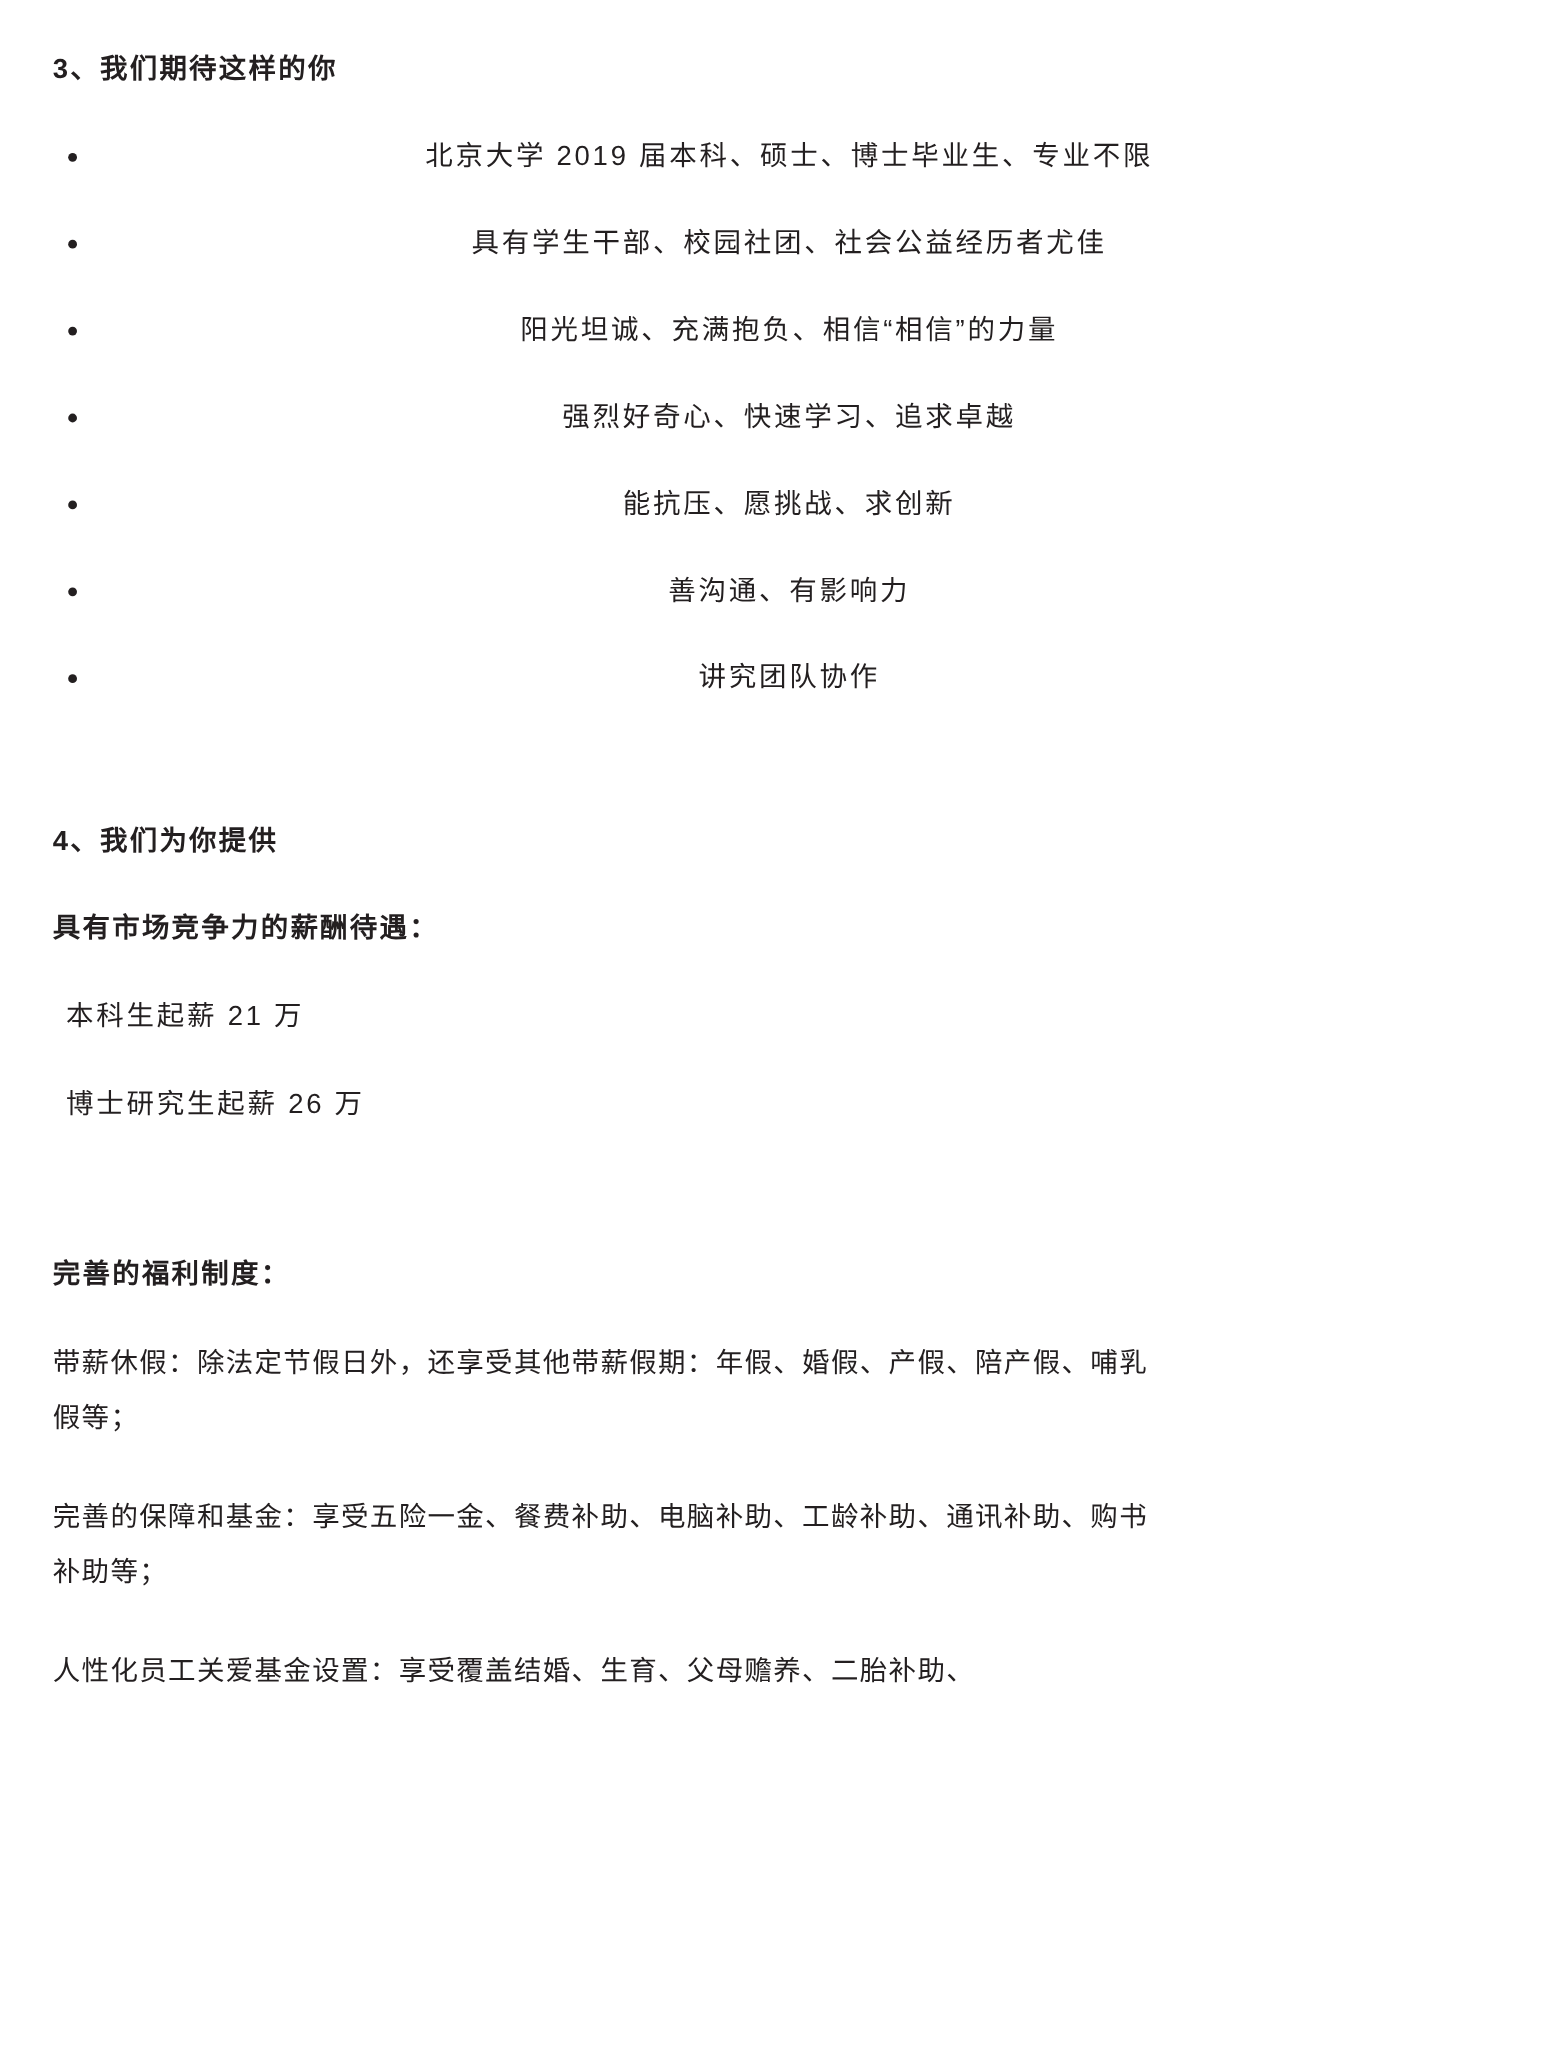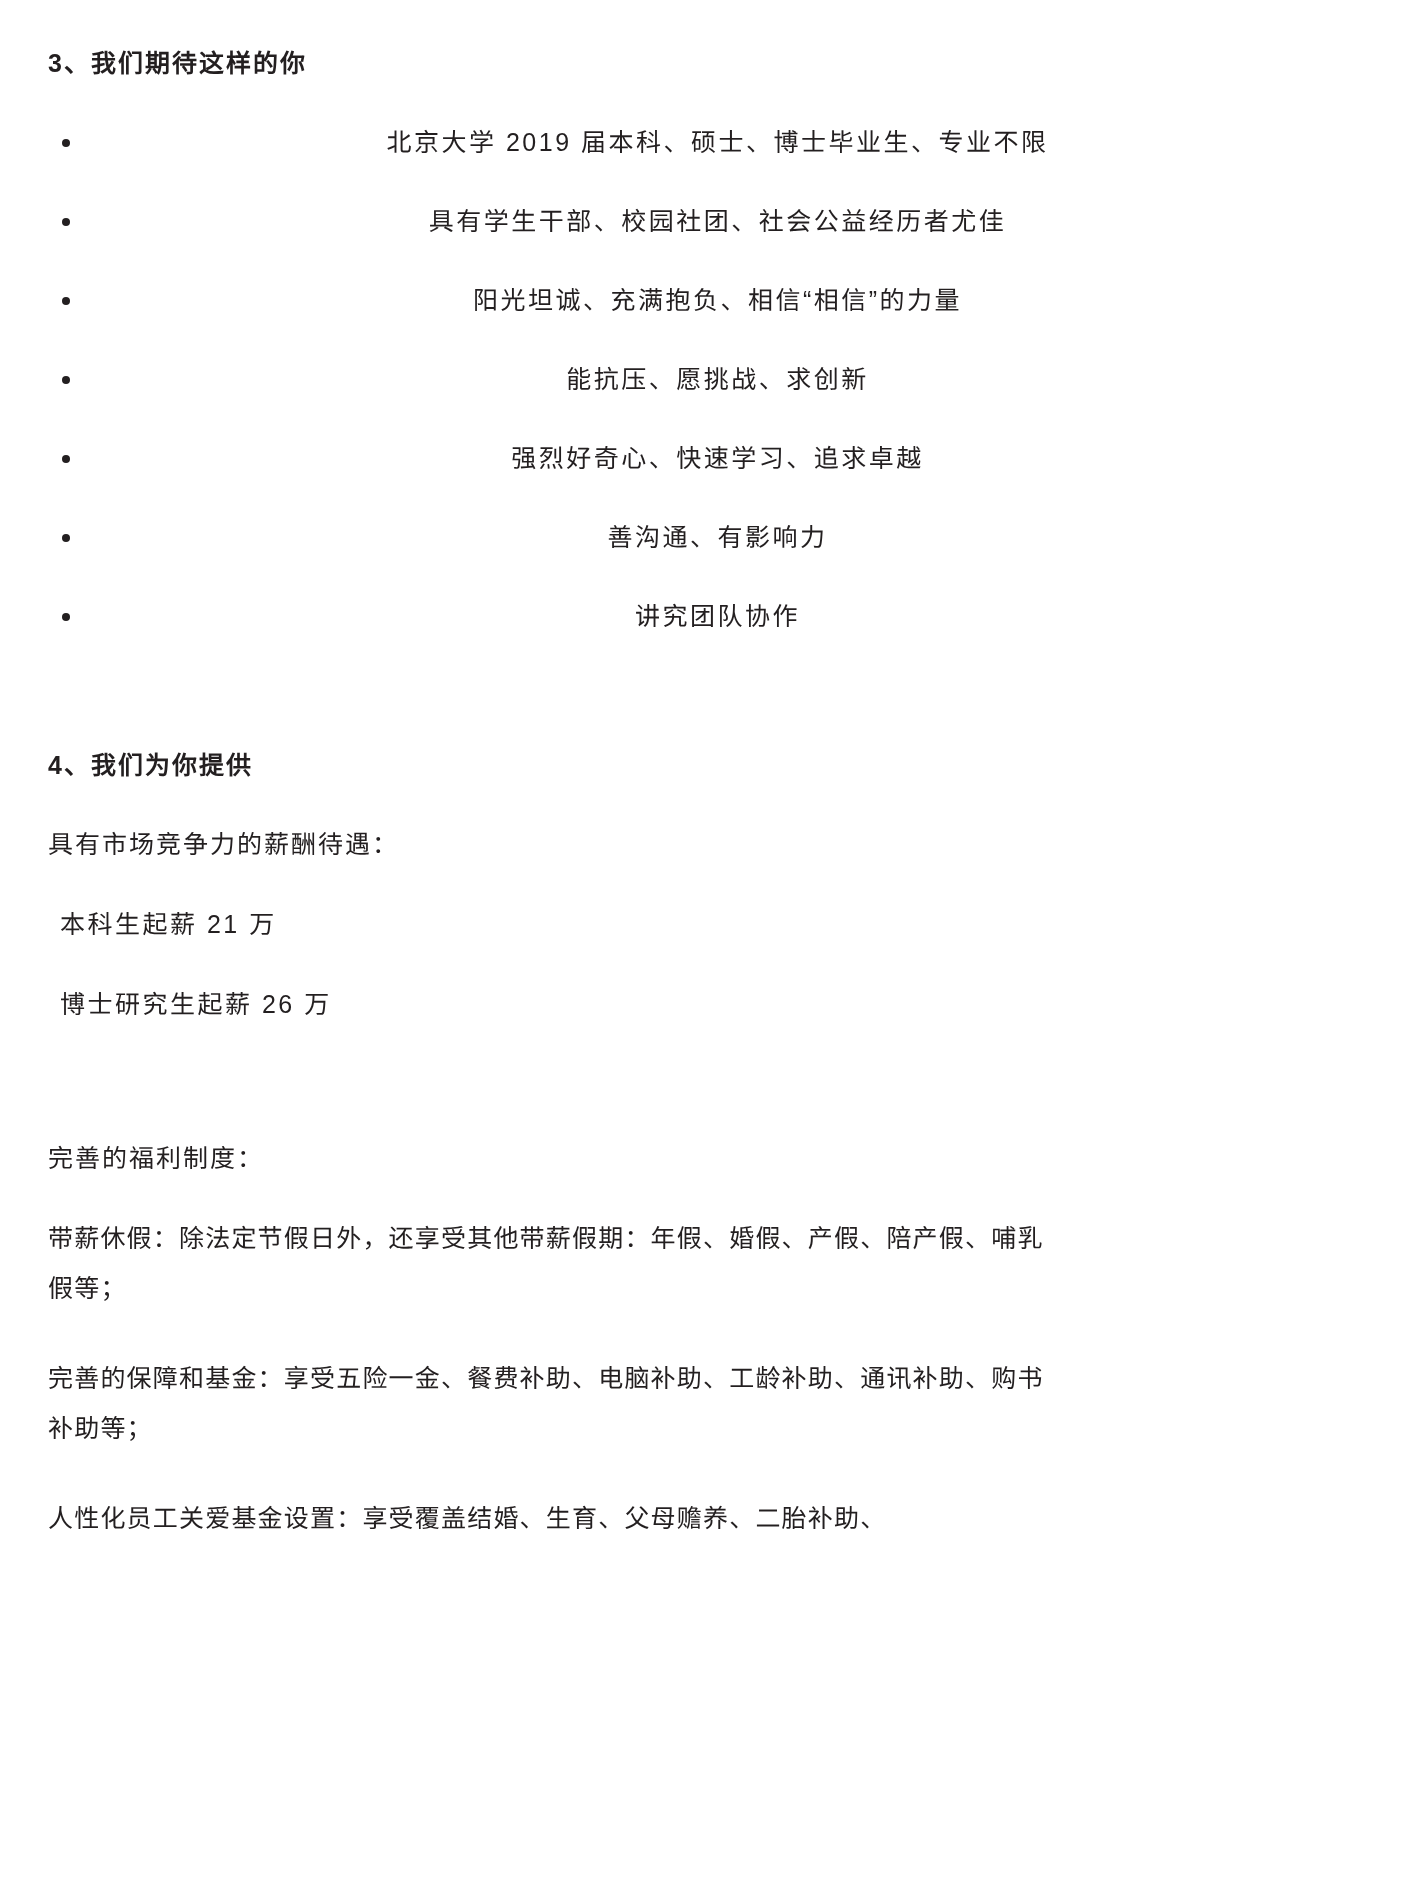--- a/index.html
+++ b/index.html
@@ -49,21 +49,21 @@
     top: 14px;
     width: 8px;
     height: 8px;
     background: #231f20;
     border-radius: 50%;
   }
   .gap-large { height: 96px; }
   .gap-medium { height: 74px; }
   .sub-heading {
     font-size: 25px;
-    font-weight: normal;
+    font-weight: bold;
     letter-spacing: 2px;
     margin: 44px 0 0 0;
     line-height: 1.4;
   }
   .para {
     font-size: 25px;
     letter-spacing: 2.5px;
     line-height: 1.45;
     margin: 44px 0 0 12px;
   }
@@ -80,22 +80,22 @@
 <body>
 
 <div class="page">
 
   <h2 class="section-heading">3、我们期待这样的你</h2>
 
   <ul class="bullet-list">
     <li class="bullet-item">北京大学 2019 届本科、硕士、博士毕业生、专业不限</li>
     <li class="bullet-item">具有学生干部、校园社团、社会公益经历者尤佳</li>
     <li class="bullet-item">阳光坦诚、充满抱负、相信“相信”的力量</li>
+    <li class="bullet-item">强烈好奇心、快速学习、追求卓越</li>
     <li class="bullet-item">能抗压、愿挑战、求创新</li>
-    <li class="bullet-item">强烈好奇心、快速学习、追求卓越</li>
     <li class="bullet-item">善沟通、有影响力</li>
     <li class="bullet-item">讲究团队协作</li>
   </ul>
 
   <div class="gap-large"></div>
 
   <h2 class="section-heading">4、我们为你提供</h2>
 
   <h3 class="sub-heading">具有市场竞争力的薪酬待遇：</h3>
   <p class="para">本科生起薪 21 万</p>

